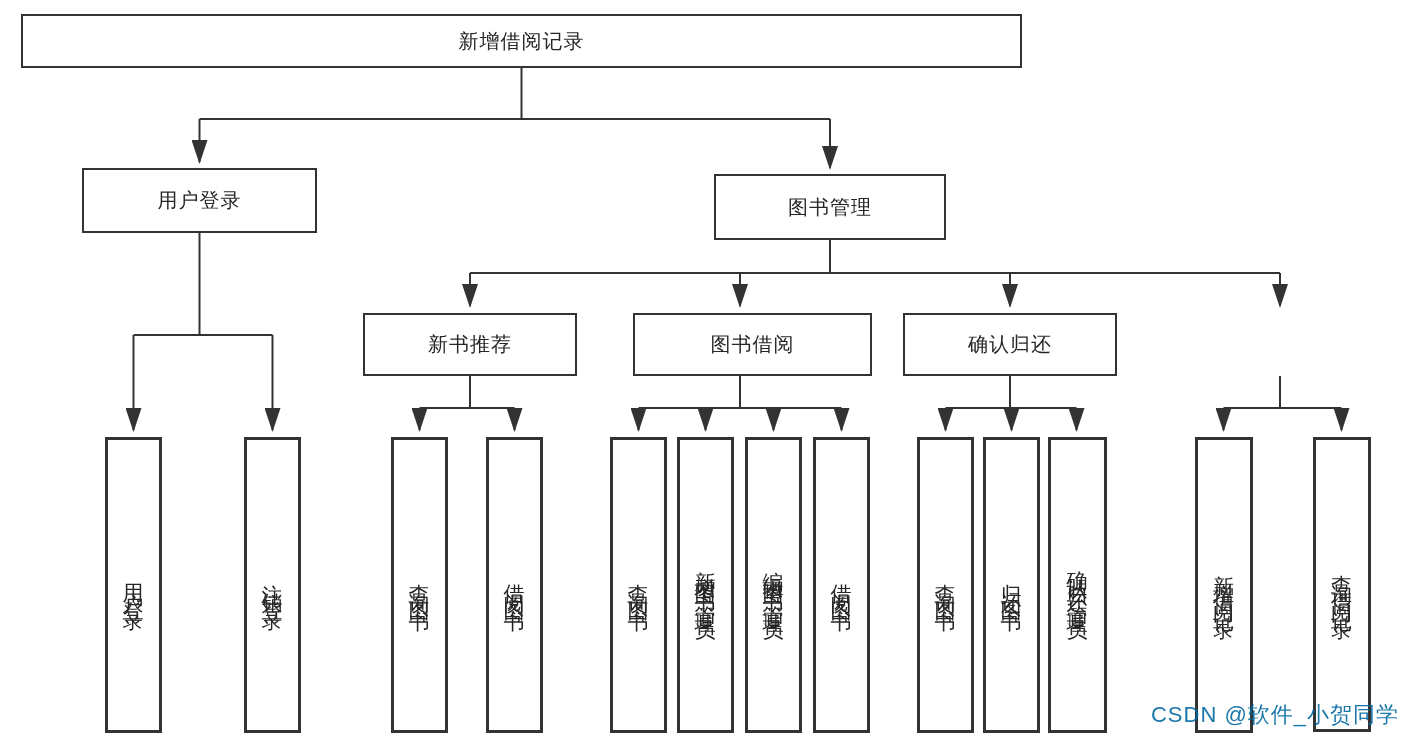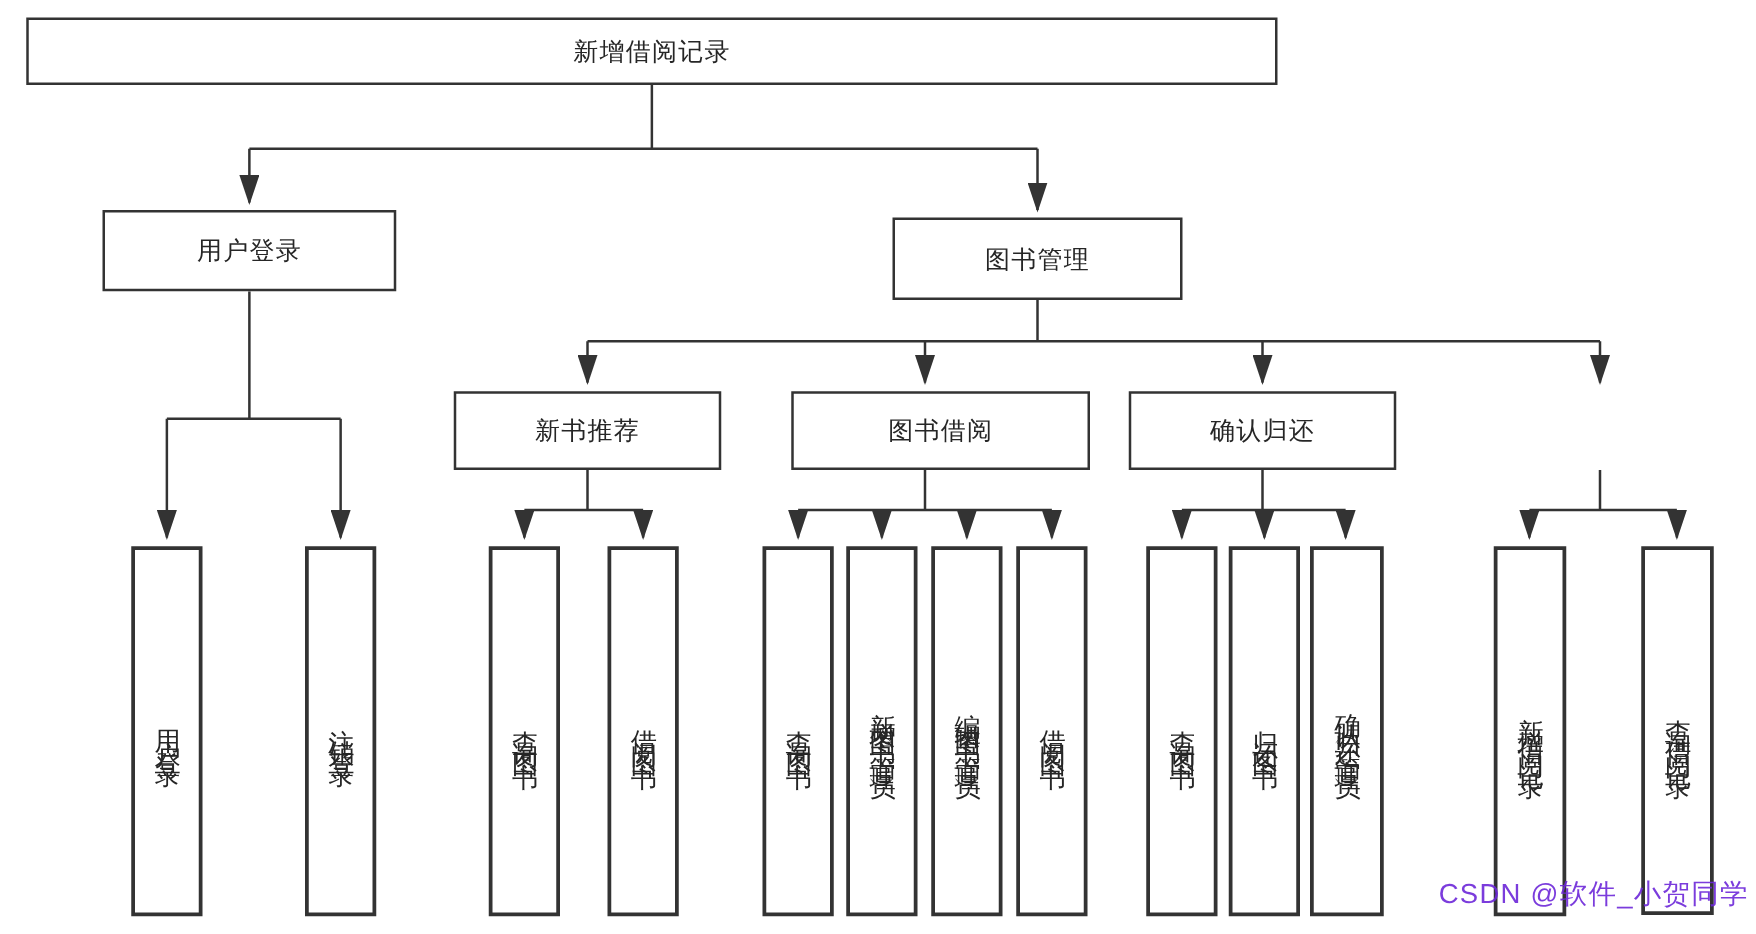--- a/index.html
+++ b/index.html
@@ -47,21 +47,21 @@
     letter-spacing: 9px;
     max-height: 284px;
   }
   .vbox .vtext.long { letter-spacing: 7px; }
   .watermark {
     position: absolute;
     top: 700px;
     right: 6px;
     font-size: 22px;
     letter-spacing: 1px;
-    color: #6d28d9;
+    color: #0369a1;
     opacity: 0.9;
     white-space: nowrap;
   }
 </style>
 </head>
 <body>
 
 <div class="stage">
 
   <svg class="connectors" viewBox="0 0 1405 747" xmlns="http://www.w3.org/2000/svg" aria-hidden="true">

